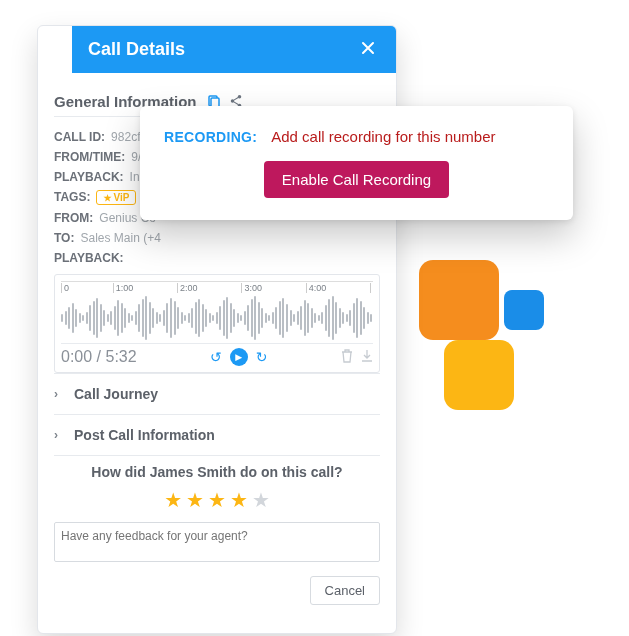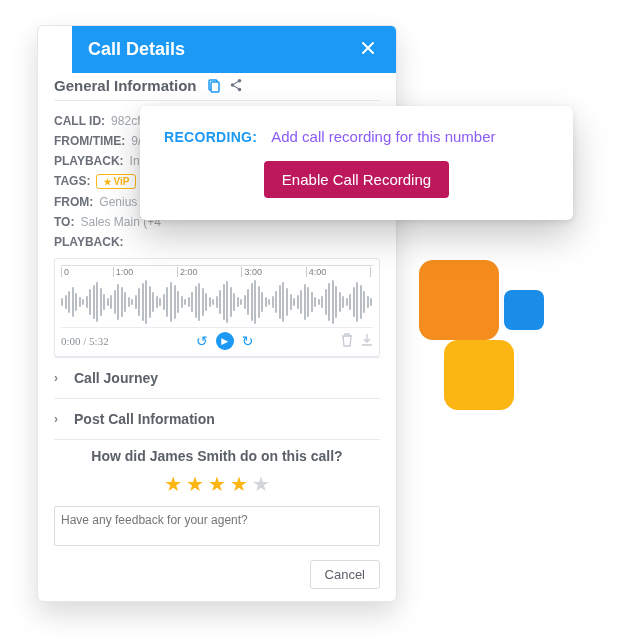--- a/index.html
+++ b/index.html
@@ -30,21 +30,21 @@
       background: #1c99f4;
       color: #fff;
       padding: 12px 16px;
       display: flex;
       align-items: center;
       justify-content: space-between;
       margin-left: 34px;
     }
     .header-title { font-weight: 700; font-size: 18px; }
     .close-btn { color: #fff; font-size: 20px; cursor: pointer; padding: 0 4px; }
-    .body { padding: 4px 16px; }
+    .body { padding: 20px 16px; }
 
     .section-title-row {
       display: flex;
       align-items: center;
       gap: 8px;
       margin-bottom: 10px;
       border-bottom: 1px solid #e7eaee;
       padding-bottom: 6px;
     }
     .section-title { font-weight: 700; color: #5c6169; font-size: 15px; }
@@ -65,21 +65,21 @@
 
     .playback {
       border: 1px solid #e3e6eb; border-radius: 3px;
       margin-top: 6px; padding: 6px;
     }
     .ruler { display: flex; justify-content: space-between; font-size: 9px; color: #7c8289; border-top: 1px solid #ddd; padding-top: 1px; }
     .ruler span { border-left: 1px solid #ccc; padding-left: 2px; }
     .waveform { height: 50px; display: flex; align-items: center; justify-content: space-between; gap: 1px; padding: 4px 0; }
     .waveform span { width: 2px; background: #b9bec4; border-radius: 1px; }
     .pb-bar { display: flex; align-items: center; justify-content: space-between; border-top: 1px solid #e8ebef; padding-top: 4px; }
-    .pb-time { font-size: 11px; color: #8a9098; font-family: Liberation Serif, serif; }
+    .pb-time { font-size: 16px; color: #8a9098; }
     .pb-controls { display: flex; gap: 8px; align-items: center; }
     .pb-btn { color: #1c99f4; font-size: 14px; cursor: pointer; }
     .pb-play { background: #1c99f4; color: #fff; width: 18px; height: 18px; border-radius: 50%; display: flex; align-items: center; justify-content: center; font-size: 9px; }
     .pb-right { display: flex; gap: 8px; color: #c6cbd1; font-size: 13px; }
 
     .accordion {
       border-top: 1px solid #e7eaee; padding: 12px 0;
       display: flex; gap: 10px; align-items: center;
       font-weight: 700; color: #5c6169; font-size: 14px;
       cursor: pointer;
@@ -104,21 +104,21 @@
       position: absolute;
       left: 140px; top: 106px;
       width: 433px;
       background: #fff;
       border-radius: 6px;
       box-shadow: 0 16px 36px rgba(0,0,0,0.22), 0 2px 6px rgba(0,0,0,0.1);
       padding: 22px 24px;
     }
     .popover-row { display: flex; gap: 14px; align-items: baseline; margin-bottom: 16px; }
     .popover-label { color: #1c99f4; font-weight: 700; font-size: 14px; letter-spacing: .3px; }
-    .popover-text { color: #8b5cf6; font-size: 15px; }
+    .popover-text { color: #b91c1c; font-size: 15px; }
     .popover-actions { text-align: center; }
     .btn-enable { background: #be185d; color: #fff; border: none; padding: 10px 18px; font-size: 15px; border-radius: 4px; cursor: pointer; }
   </style>
 </head>
 <body>
 
 <div class="deco-orange"></div>
 <div class="deco-blue"></div>
 <div class="deco-yellow"></div>
 

